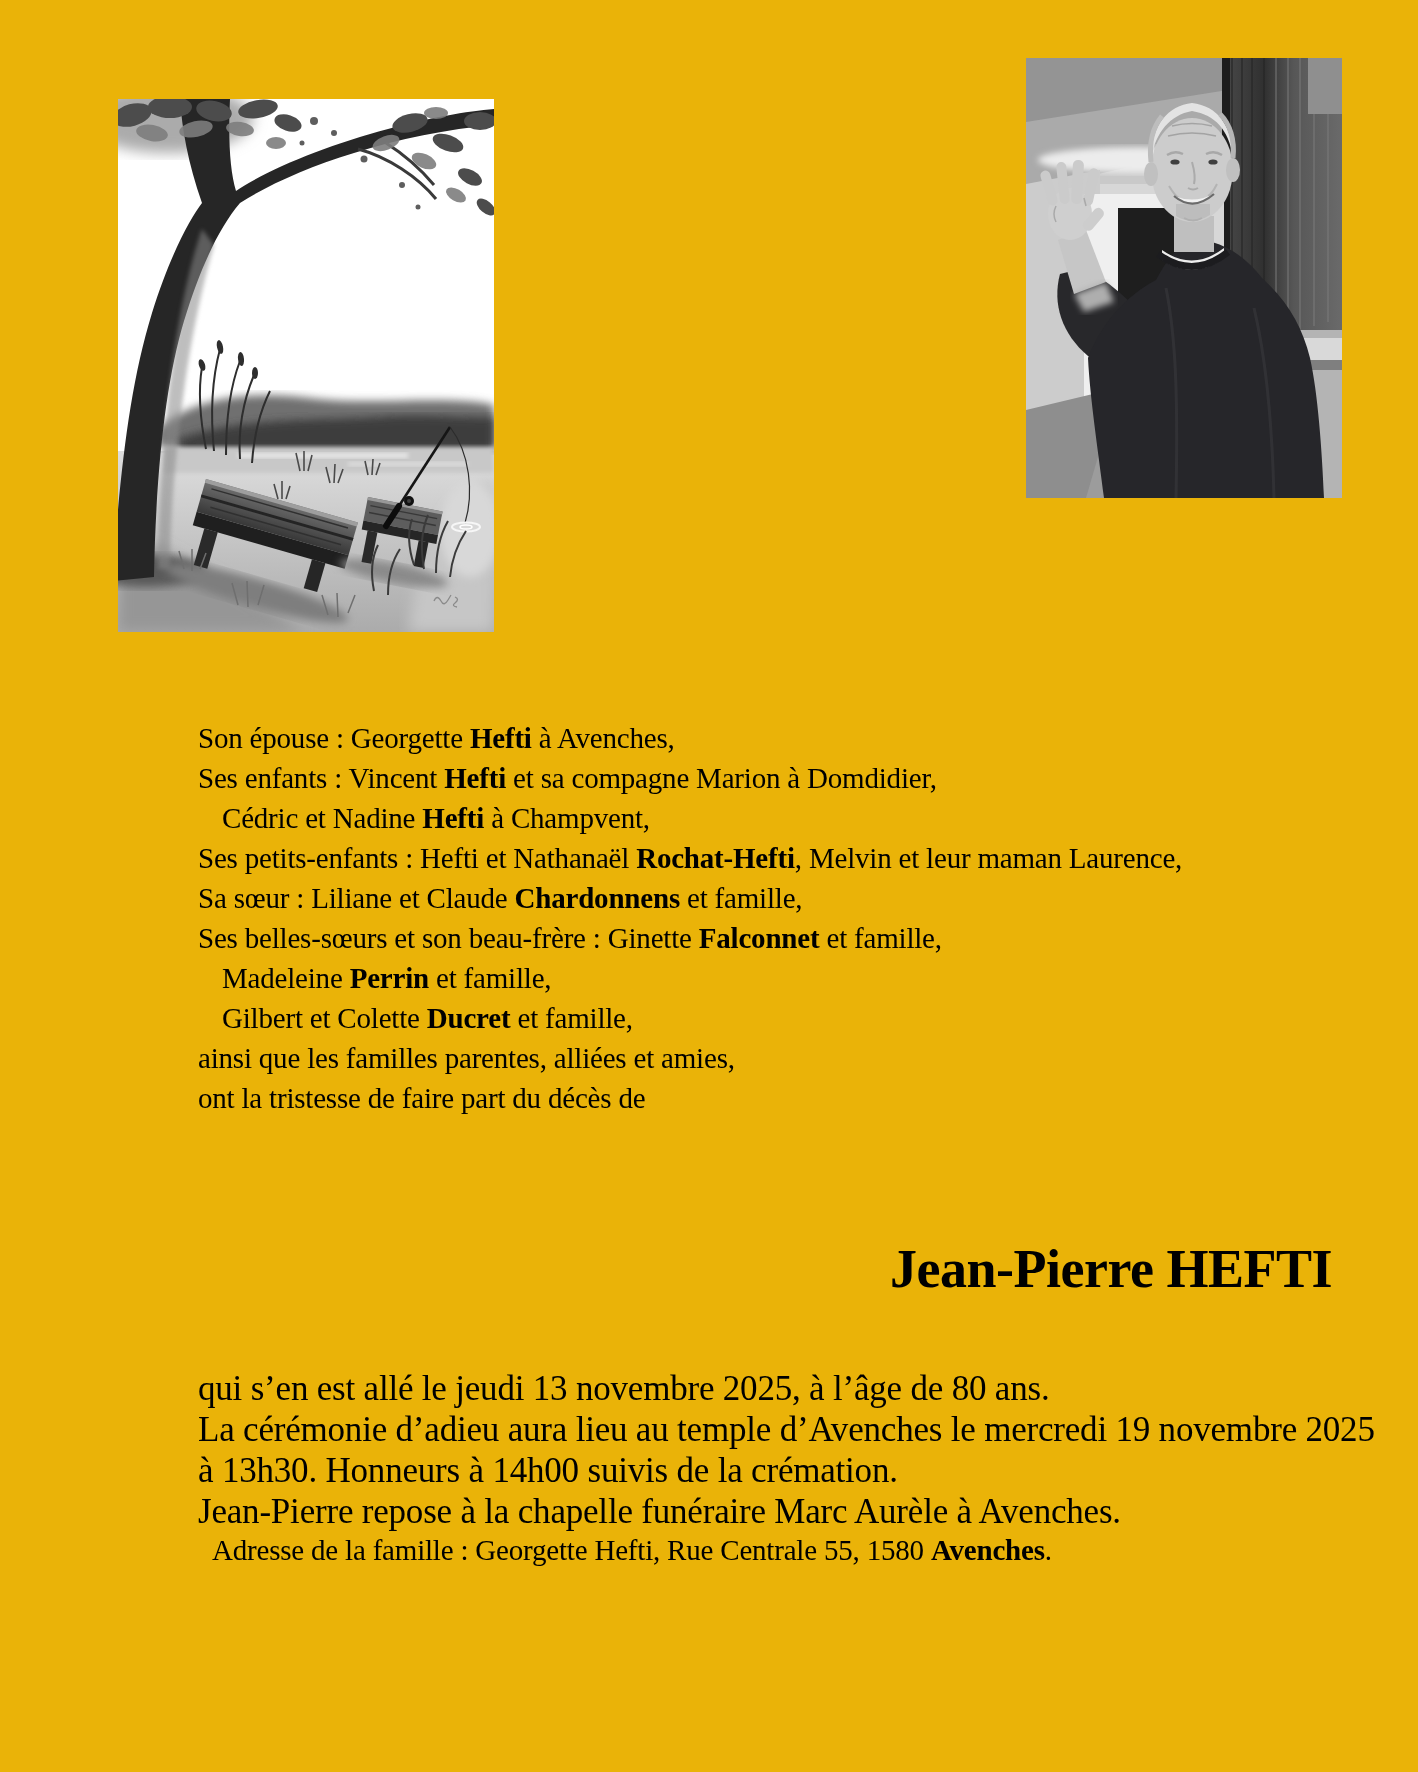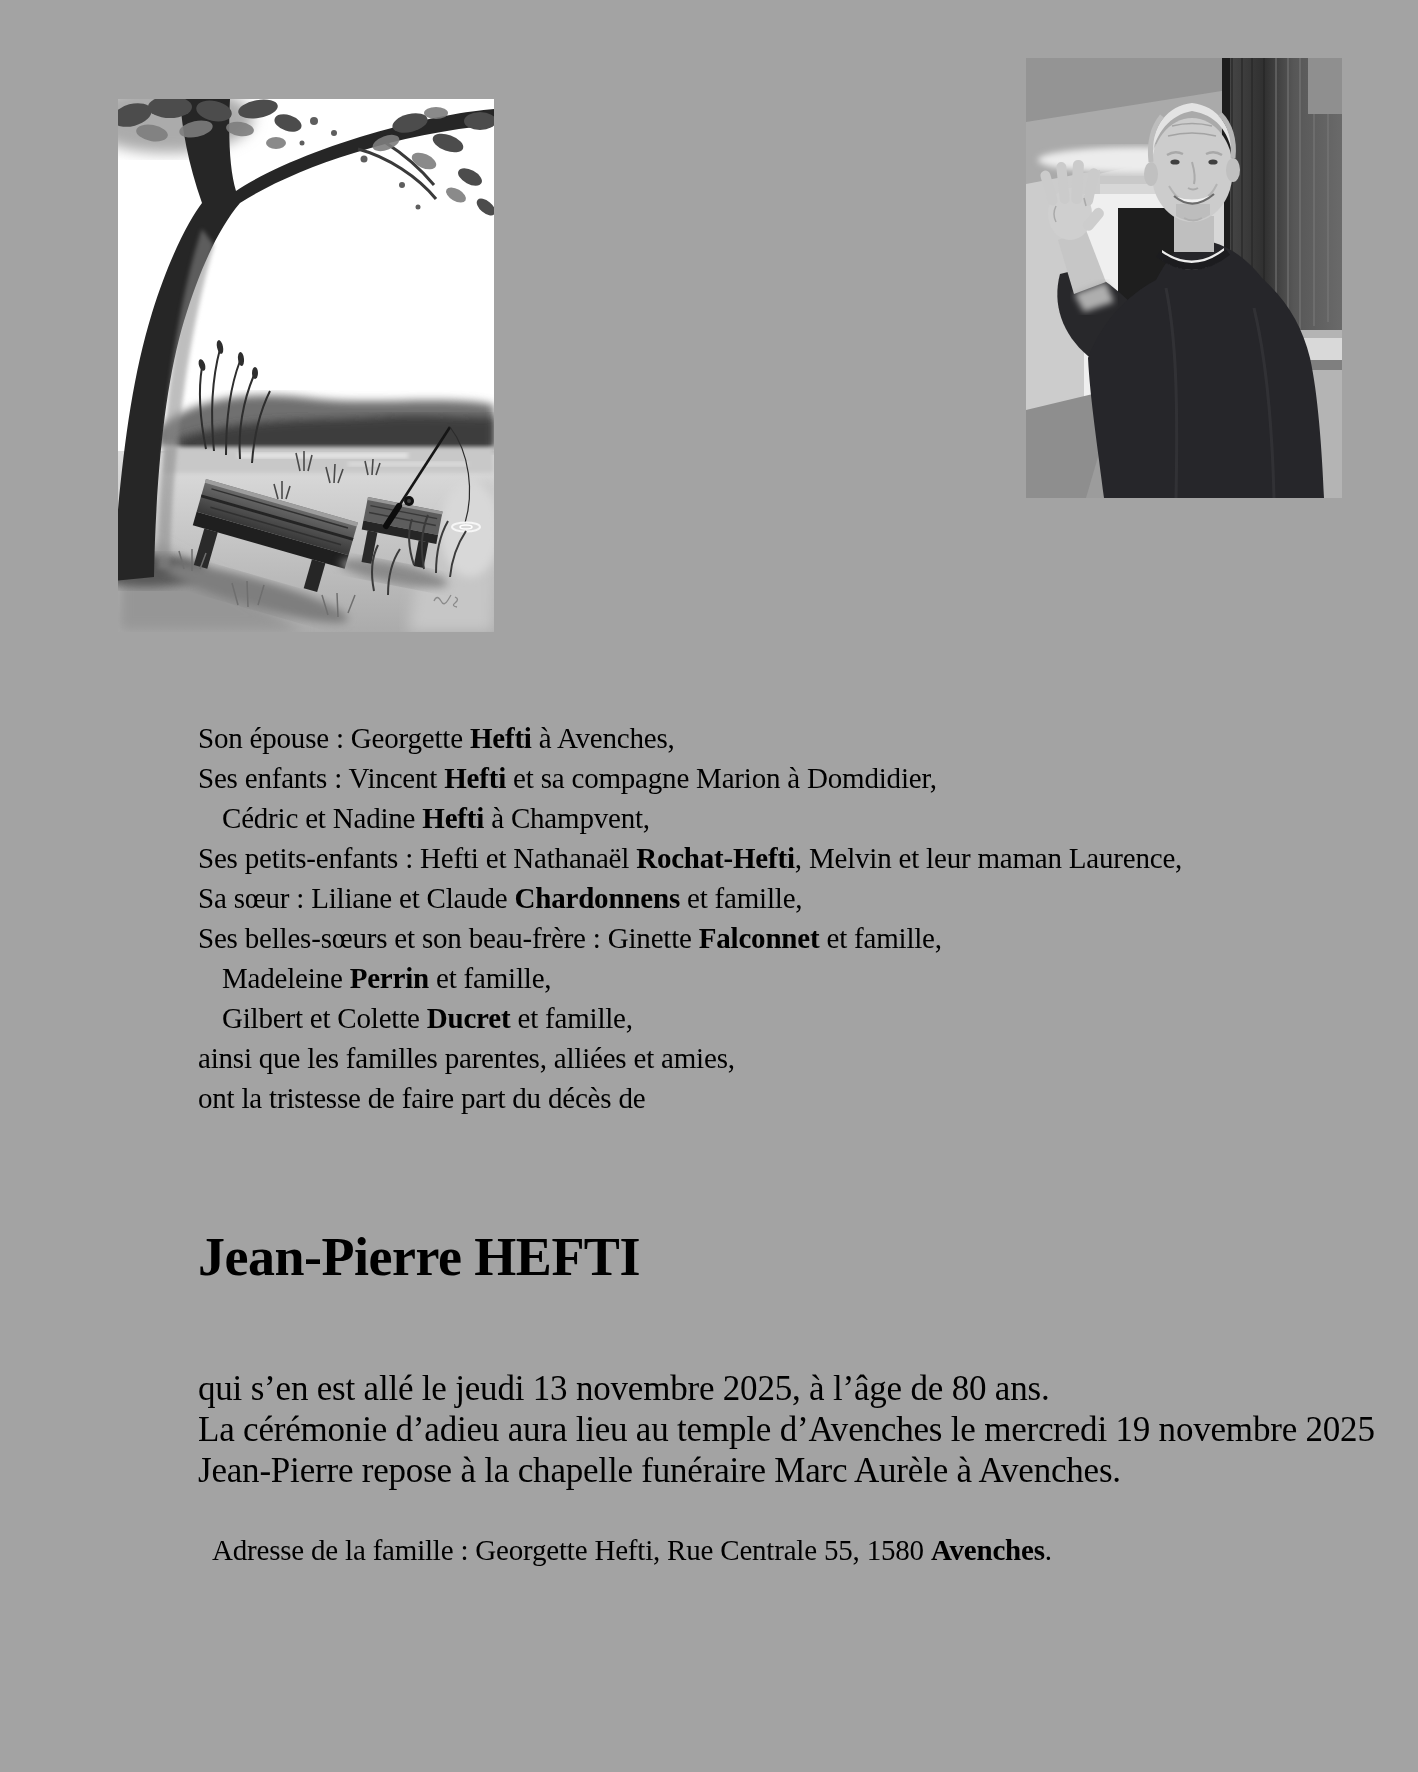--- a/index.html
+++ b/index.html
@@ -1,31 +1,31 @@
 <!DOCTYPE html>
 <html><head>
 <meta charset="utf-8">
 <style>
   html,body{margin:0;padding:0;background:#ffffff;}
   body{
     position:relative;width:1418px;height:1772px;overflow:hidden;
     font-family:"Liberation Serif","DejaVu Serif",serif;color:#000000;
   }
-  .sheet{position:absolute;inset:0;background:#a3a3a3;}
+  .sheet{position:absolute;inset:0;background:#eab308;}
   .illus{position:absolute;left:118px;top:99px;width:376px;height:533px;}
   .photo{position:absolute;left:1026px;top:58px;width:316px;height:440px;}
   .illus svg,.photo svg{width:100%;height:100%;display:block;}
   .family-block{
     position:absolute;left:198px;top:718px;
     font-size:29px;line-height:40px;letter-spacing:-0.2px;white-space:nowrap;
   }
   .family-block .indent{padding-left:24px;}
   .page-title{
-    position:absolute;left:198px;top:1227px;width:1122px;margin:0;
-    text-align:left;font-size:54px;line-height:60px;font-weight:bold;
+    position:absolute;left:198px;top:1227px;width:1122px;margin:12px;
+    text-align:right;font-size:54px;line-height:60px;font-weight:bold;
     letter-spacing:-0.5px;white-space:nowrap;
   }
   .ceremony-block{
     position:absolute;left:198px;top:1368px;
     font-size:35px;line-height:41px;letter-spacing:-0.2px;white-space:nowrap;
   }
   .address-block{
     position:absolute;left:212px;top:1530px;
     font-size:29px;line-height:40px;letter-spacing:-0.2px;white-space:nowrap;
   }
@@ -285,20 +285,21 @@
     <div class="line indent"><span>Gilbert et Colette </span><b>Ducret</b><span> et famille,</span></div>
     <div class="line"><span>ainsi que les familles parentes, alliées et amies,</span><b></b><span></span></div>
     <div class="line"><span>ont la tristesse de faire part du décès de</span><b></b><span></span></div>
   </div>
 
   <h1 class="page-title">Jean-Pierre HEFTI</h1>
 
   <div class="ceremony-block">
     <div class="line">qui s’en est allé le jeudi 13 novembre 2025, à l’âge de 80 ans.</div>
     <div class="line">La cérémonie d’adieu aura lieu au temple d’Avenches le mercredi 19 novembre 2025</div>
+    <div class="line">à 13h30. Honneurs à 14h00 suivis de la crémation.</div>
     <div class="line">Jean-Pierre repose à la chapelle funéraire Marc Aurèle à Avenches.</div>
   </div>
 
   <div class="address-block">
     <div class="line"><span>Adresse de la famille : Georgette Hefti, Rue Centrale 55, 1580 </span><b>Avenches</b><span>.</span></div>
   </div>
 
 </div>
 
 </body></html>

